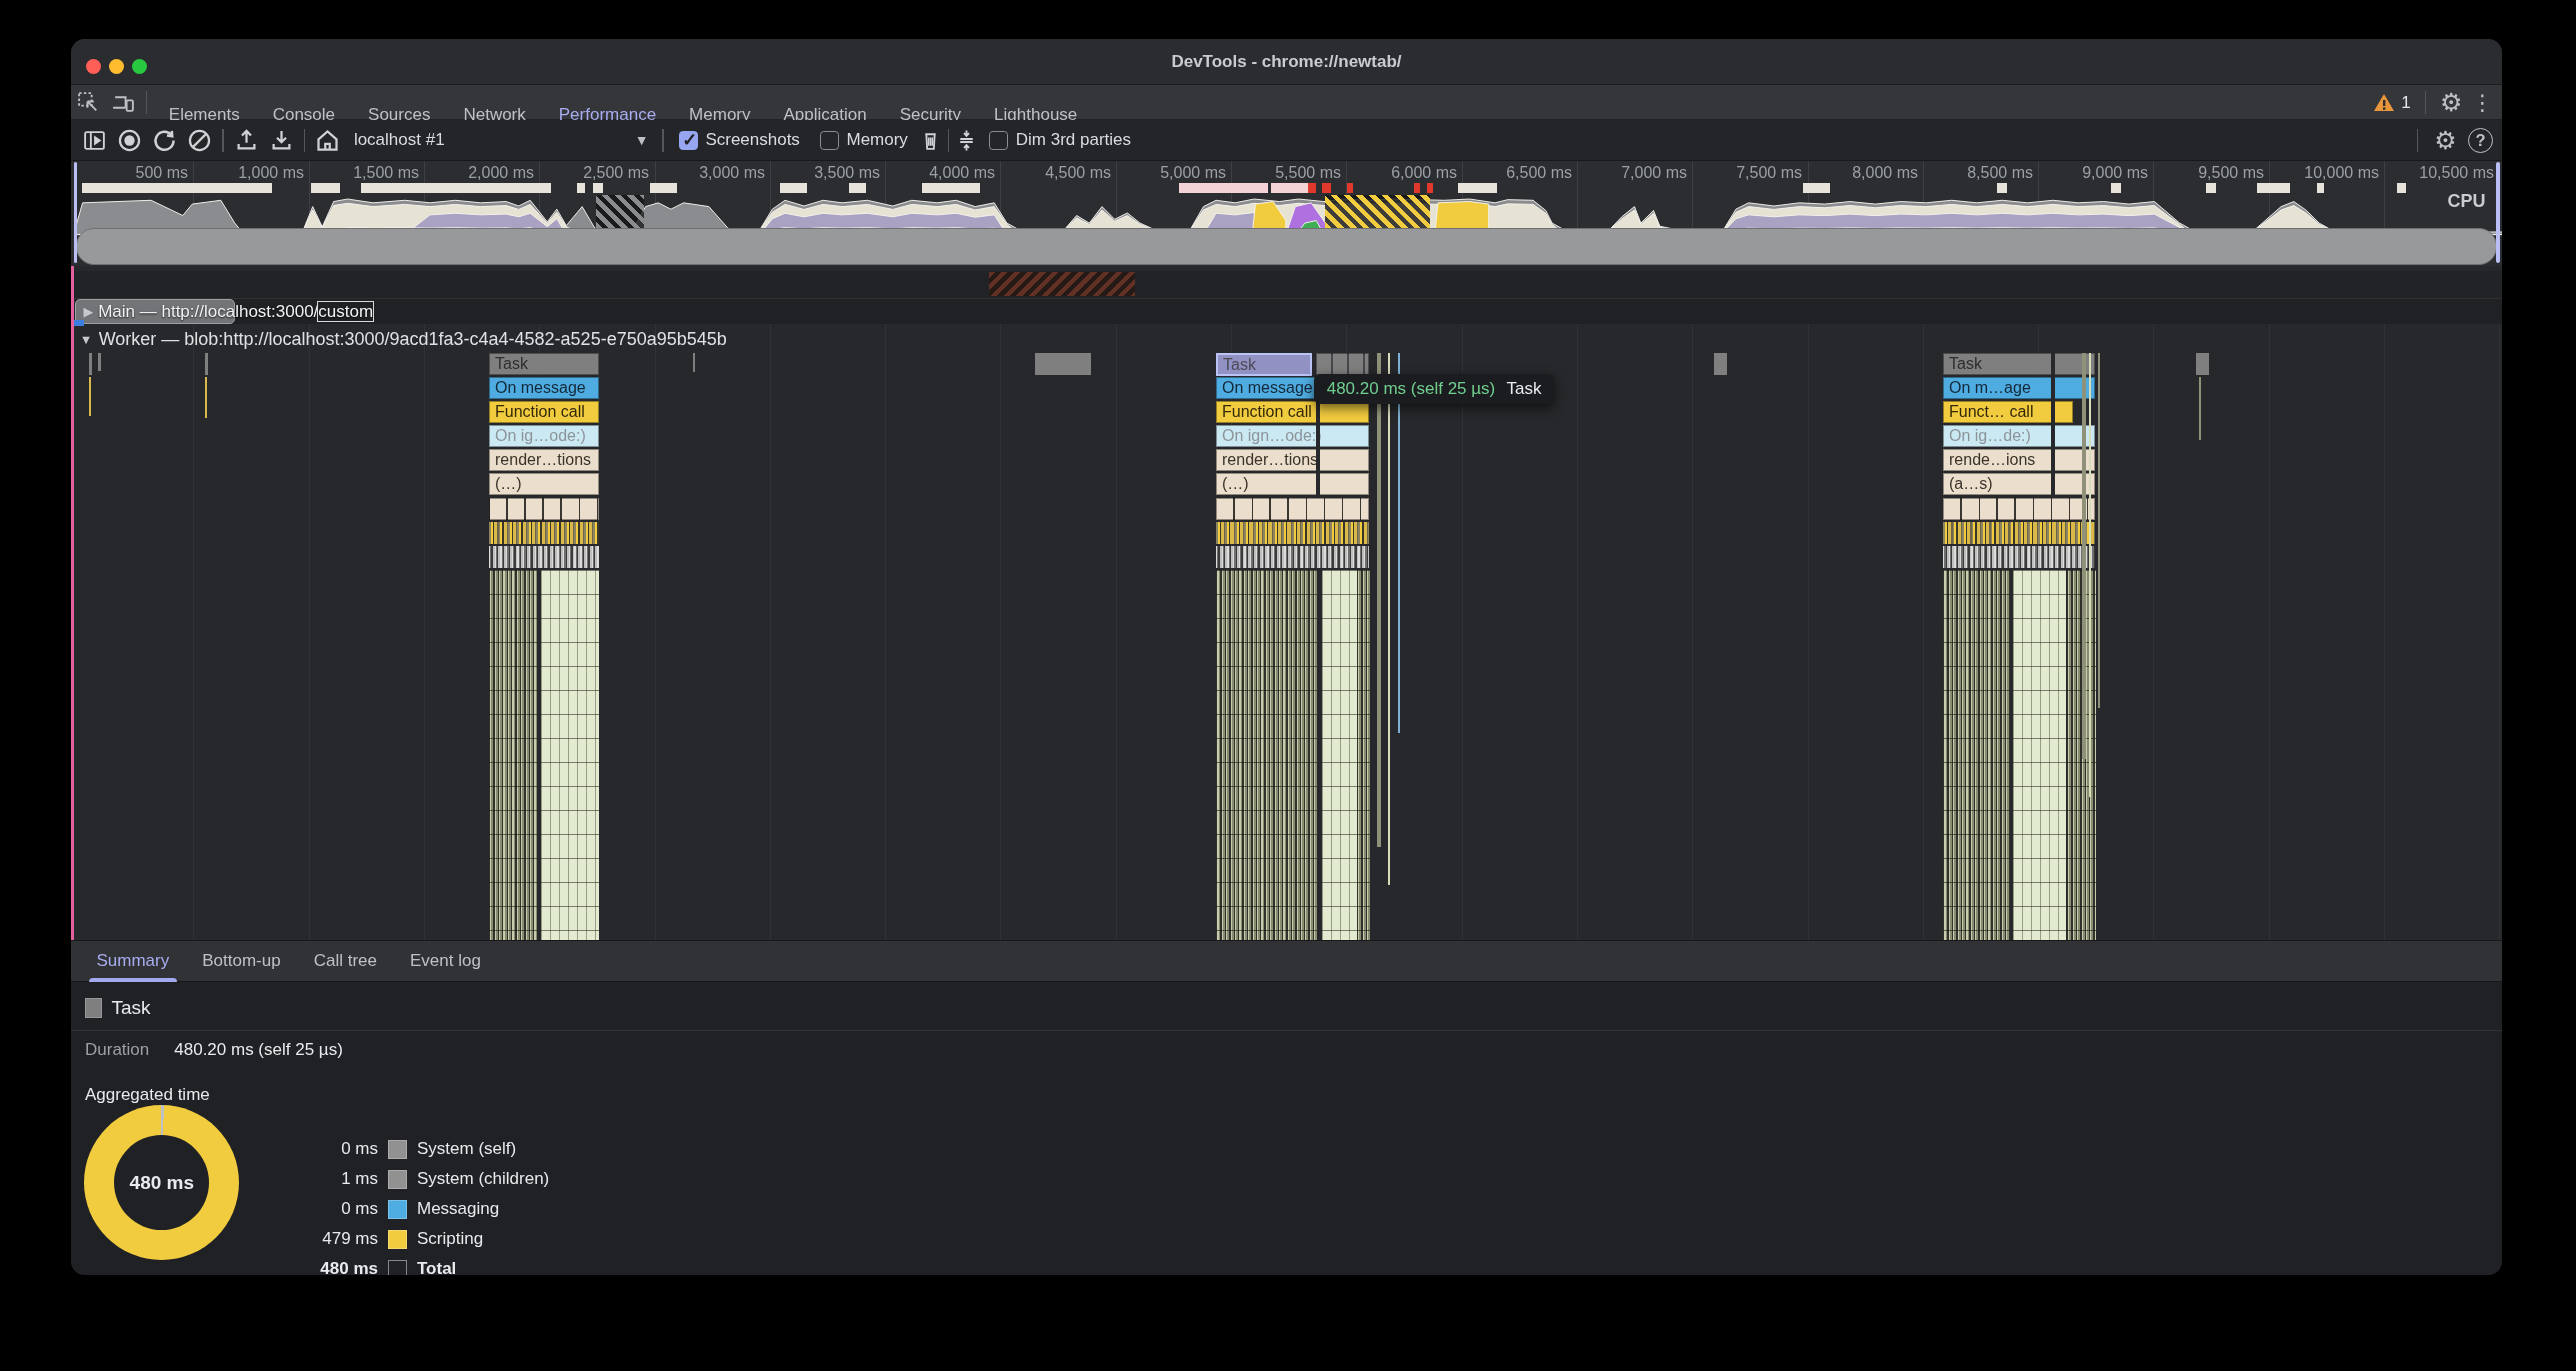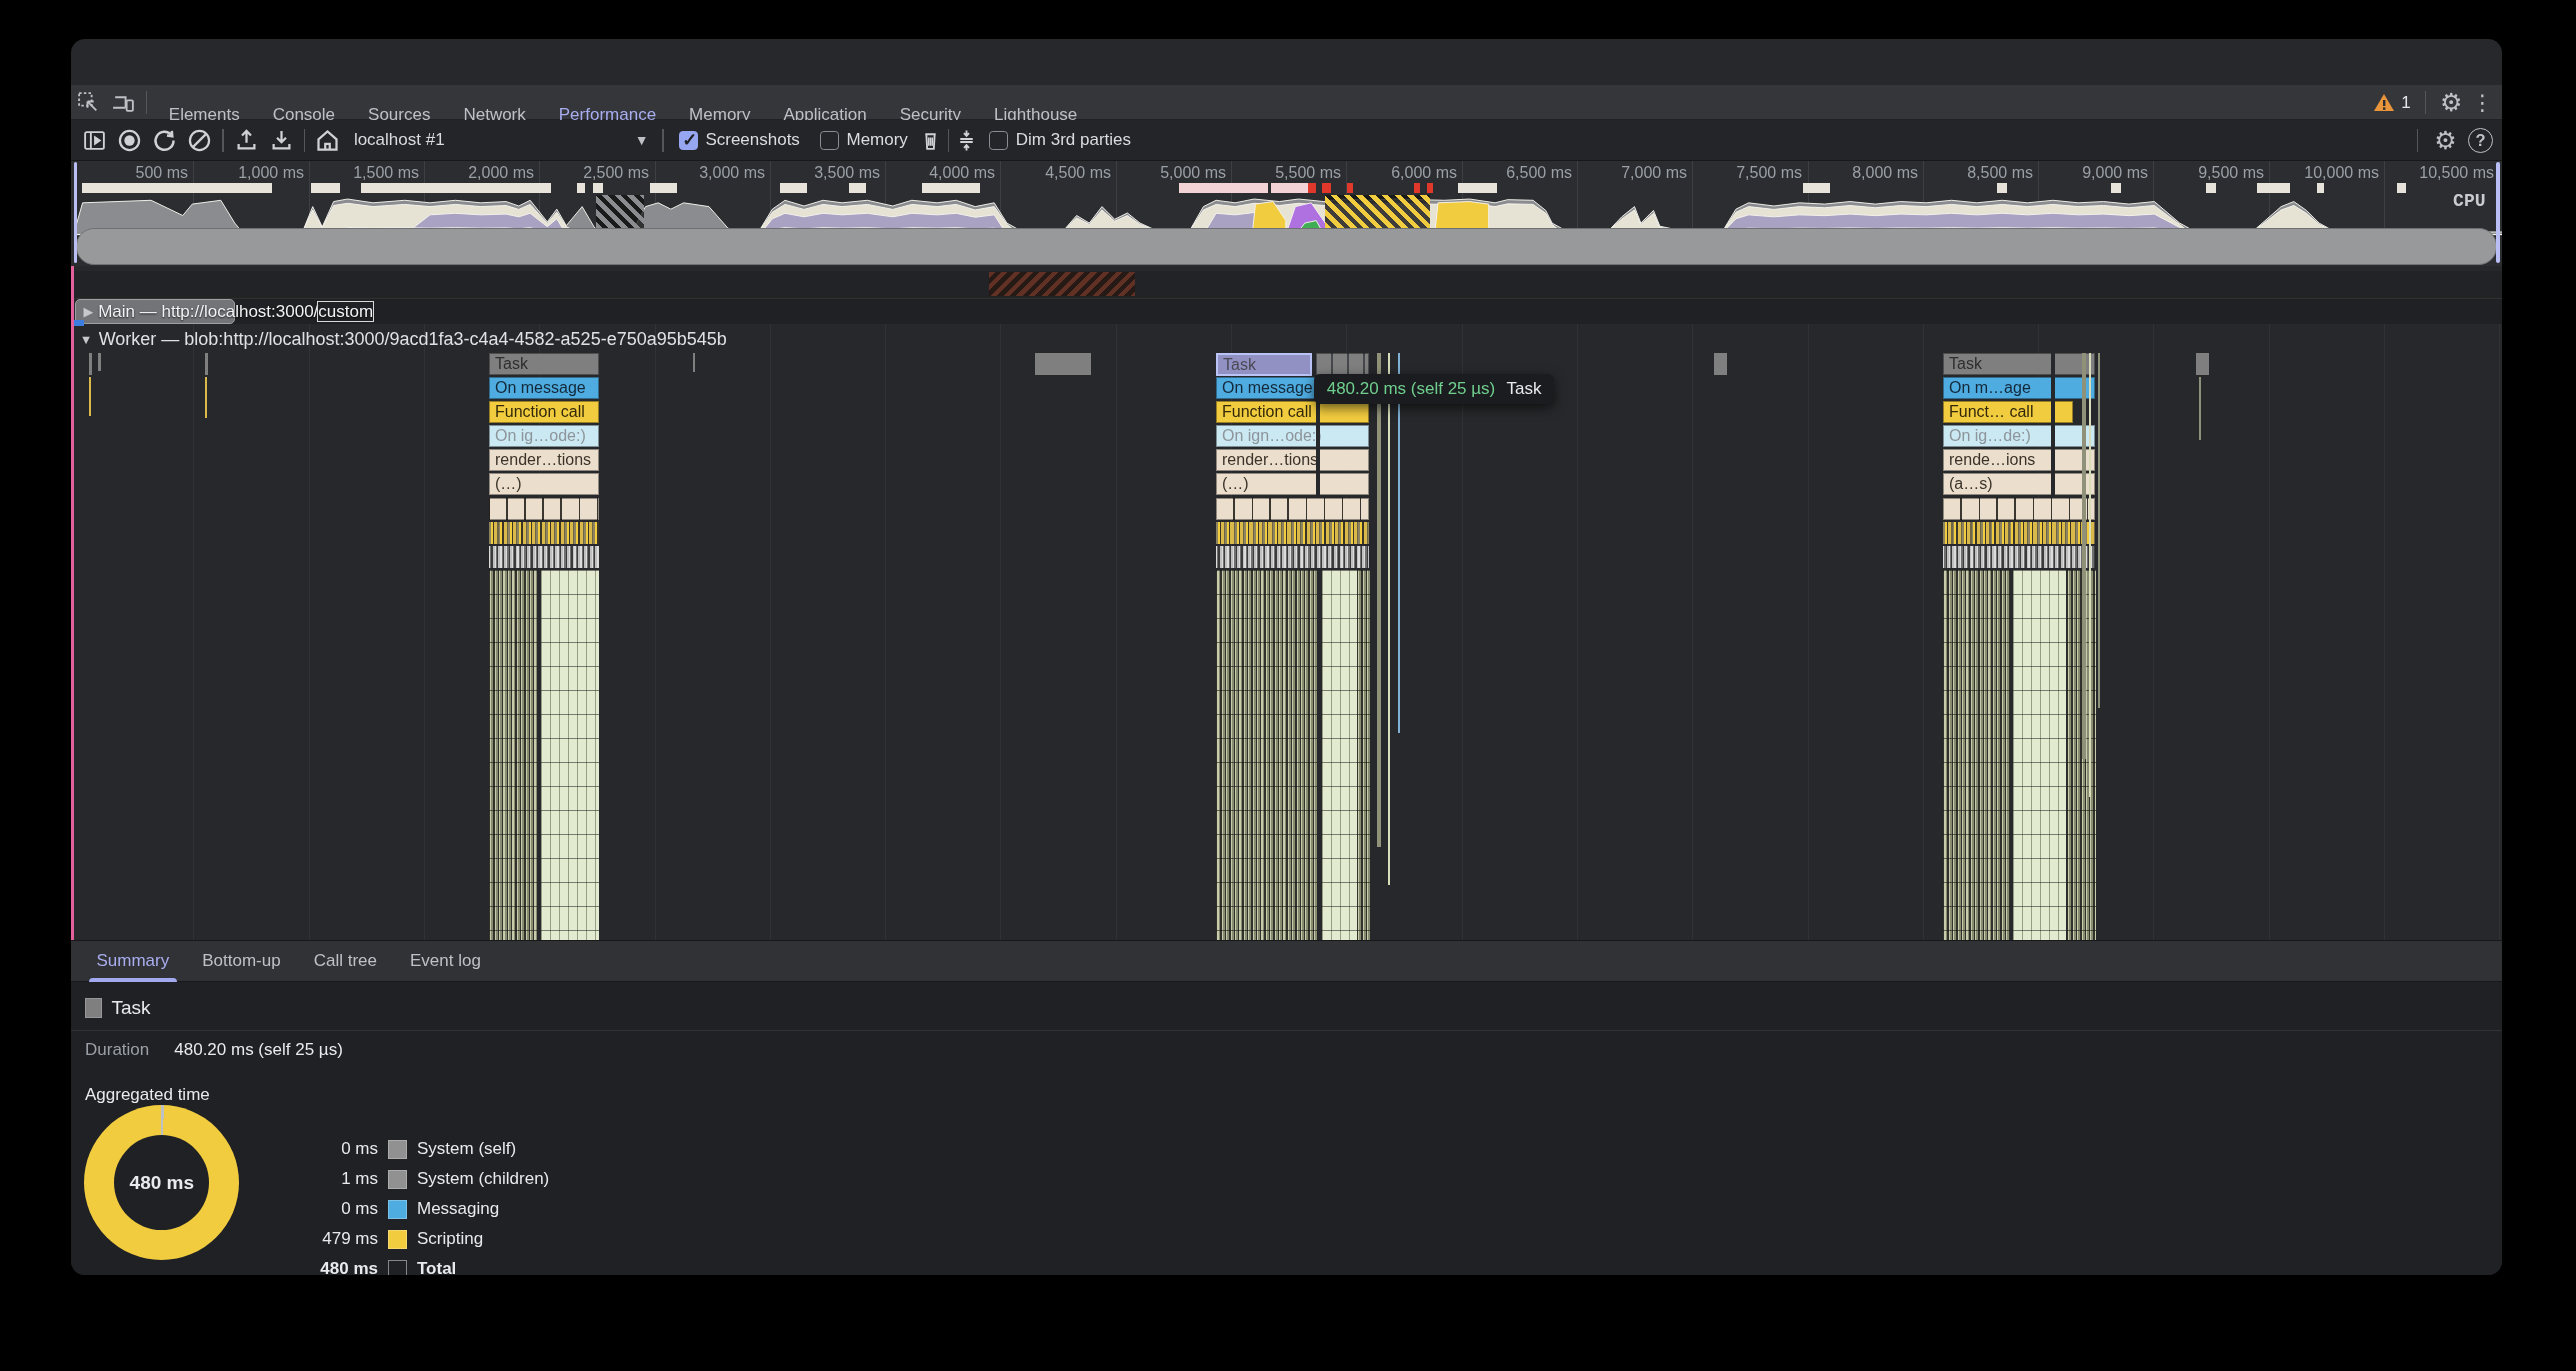--- a/index.html
+++ b/index.html
@@ -42,21 +42,21 @@
 
   
   #overview { position:absolute; left:0; top:122px; right:0; height:105px; background:#2B2D30; overflow:hidden; }
   .ov-tick-label, .rl-tick-label { position:absolute; top:2.5px; transform:translateX(-100%); color:#9AA0A6; font-size:16px; white-space:nowrap;text-align:right; }
   .ov-grid { position:absolute; top:0; width:1.3px; height:67px; background:rgba(255,255,255,.09); }
   #filmstrip { position:absolute; left:0; top:21.6px; right:0; height:11.4px; }
   .film { position:absolute; top:0.6px; height:10px; }
   .film.l { background:#E7E3DA; } .film.pk { background:#F3D3D6; } .film.r { background:#E0392B; }
   #cpu-wrap { position:absolute; left:3.8px; top:34px; width:2428px; height:41px; }
   .hatch { position:absolute; top:0; height:39px; }
-  #cpu-label { position:absolute; right:16.5px; top:30px; font-weight:bold; font-size:18px; color:#C8CBCF;font-family:Liberation Mono, monospace; }
+  #cpu-label { position:absolute; right:16.5px; top:30px; font-weight:bold; font-size:18px; color:#C8CBCF; }
   #net-label { position:absolute; right:16.5px; top:66px; font-weight:bold; font-size:18px; color:#808286; }
   #ov-thumb { position:absolute; left:5px; right:5px; top:67px; height:37px; background:#98999B; border:1.3px solid #6F7073; border-radius:18px; }
   .ov-handle { position:absolute; top:1.3px; width:3.8px; height:101px; background:#B9BFF5; border-radius:2.5px; }
 
   
   #timeline { position:absolute; left:0; top:227px; right:0; height:674px; background:#26282B; overflow:hidden; }
   #ruler2 { position:absolute; left:0; top:5px; right:0; height:28px; background:#222326; border-bottom:0.6px solid #332F2C; }
   .grid2 { position:absolute; top:5px; bottom:0; width:1.3px; background:rgba(255,255,255,.05); }
   #ruler-hatch { position:absolute; left:918px; top:6.3px; width:146px; height:24px;
       background:repeating-linear-gradient(135deg, rgba(150,60,35,.55) 0 4.4px, rgba(40,20,12,.6) 4.4px 9px); }
@@ -129,20 +129,26 @@
   .leg-row.bold .leg-val, .leg-row.bold .leg-lab { font-weight:bold; }
 
   svg.ic { display:block; }
 </style>
 </head>
 <body>
 
 <div id="page">
 <div id="window">
 
+  <div id="titlebar">
+    <div class="traffic" style="left:14.6px; background:#FF5F57;"></div>
+    <div class="traffic" style="left:38px; background:#FEBC2E;"></div>
+    <div class="traffic" style="left:61px; background:#28C840;"></div>
+    <div id="title">DevTools - chrome://newtab/</div>
+  </div>
 
   <div id="tabbar">
     <div class="tb-icon">
       <svg class="ic" width="25" height="25" viewBox="0 0 24 24">
             <g stroke="#BDC1C6" stroke-width="1.8" fill="none">
         <rect x="3" y="3" width="12" height="12" stroke-dasharray="2.4 2.1"></rect>
               <path d="M11 11 L19.5 19.5 M11 11 L11 17 M11 11 L17 11"></path>
             </g>
           </svg>
     </div>

